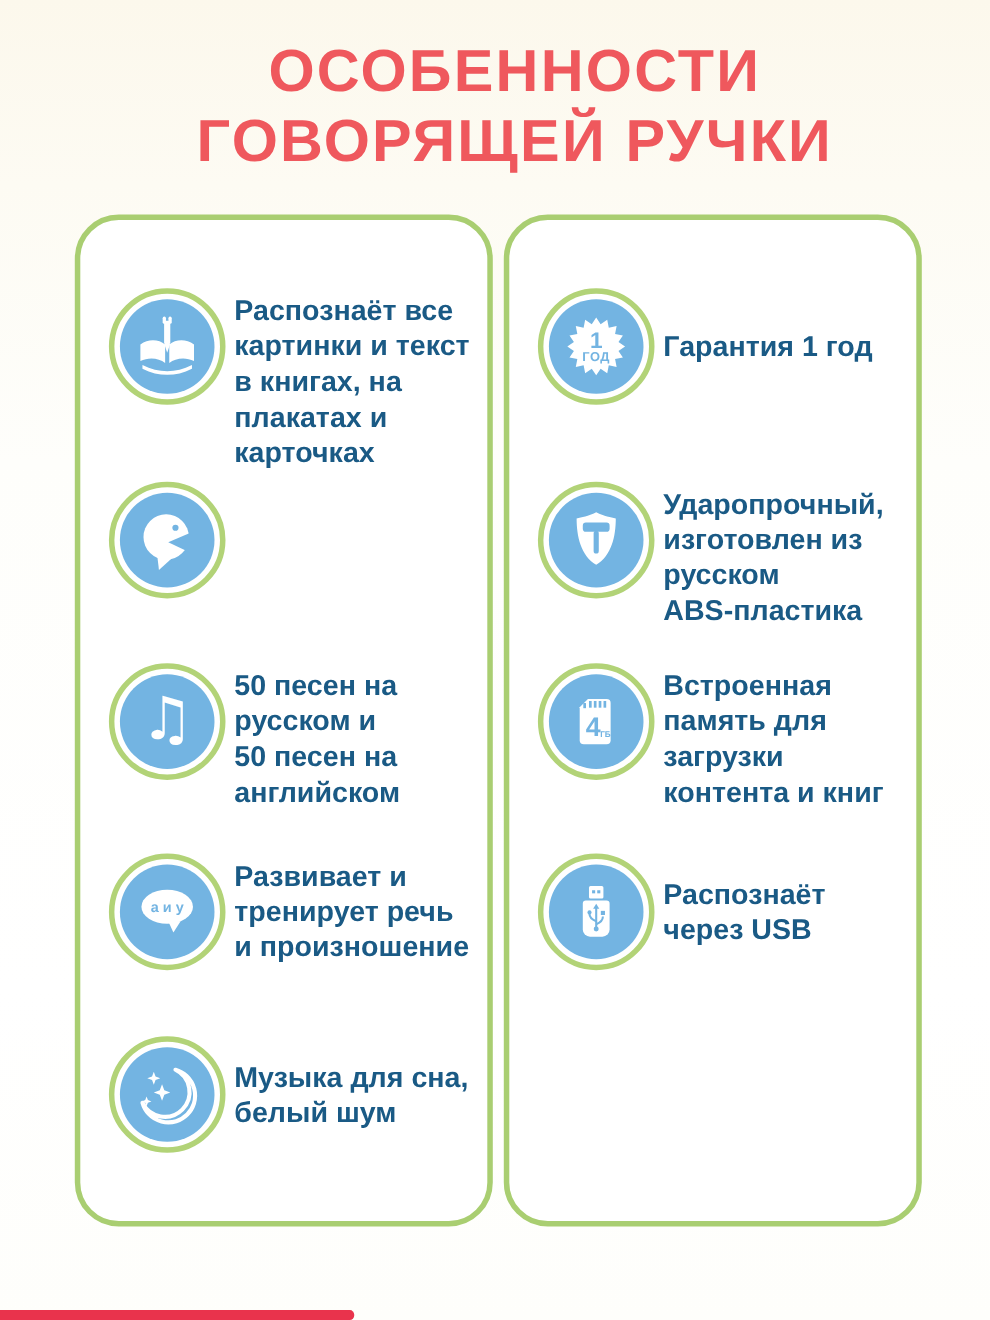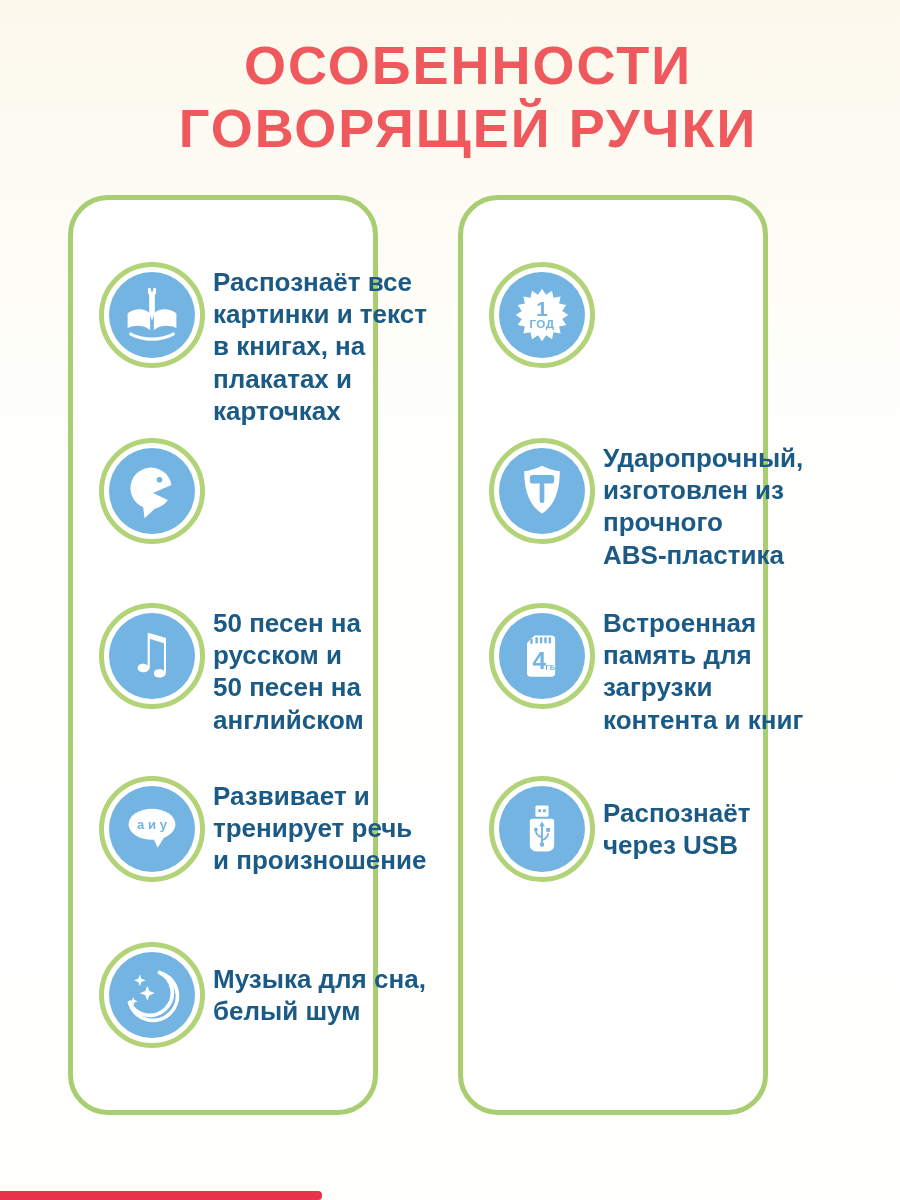--- a/index.html
+++ b/index.html
@@ -2,21 +2,21 @@
 <html><head>
 <meta charset="utf-8">
 <style>
   html,body{margin:0;padding:0;}
   body{width:900px;height:1200px;font-family:"Liberation Sans",sans-serif;}
   .page{position:relative;width:900px;height:1200px;overflow:hidden;
         background:linear-gradient(180deg,#fcf8ec 0%,#fdfbf3 14%,#fefefb 35%,#ffffff 75%,#fefefb 100%);}
   .title{position:absolute;top:34px;left:0;width:900px;text-align:center;
          color:#ef585d;font-weight:bold;font-size:54px;line-height:1.17;letter-spacing:2px;}
   .title span{display:block;margin-left:36px;}
-  .card{position:absolute;top:195px;width:310px;height:920px;box-sizing:border-box;
+  .card{position:absolute;top:195px;width:380px;height:920px;box-sizing:border-box;
         background:#ffffff;border:5px solid #a9ce71;border-radius:40px;}
   .card.left{left:68px}
   .card.right{left:458px}
   .feature{position:absolute;left:26px;width:330px;display:flex;min-height:106px;}
   .feature.top{align-items:flex-start;}
   .feature.center{align-items:center;}
   .feature:nth-of-type(1){top:62px}
   .feature:nth-of-type(2){top:238px}
   .feature:nth-of-type(3){top:403px}
   .feature:nth-of-type(4){top:576px}
@@ -128,35 +128,36 @@
     <div class="feature center">
       <div class="fbadge">
         <div class="disc">
           <svg width="60" height="60" viewBox="0 0 64 64">
             <polygon fill="#fff" points="60,32 53.6,36.3 57.9,42.7 50.3,44.2 51.8,51.8 44.2,50.3 42.7,57.9 36.3,53.6 32,60 27.7,53.6 21.3,57.9 19.8,50.3 12.2,51.8 13.7,44.2 6.1,42.7 10.4,36.3 4,32 10.4,27.7 6.1,21.3 13.7,19.8 12.2,12.2 19.8,13.7 21.3,6.1 27.7,10.4 32,4 36.3,10.4 42.7,6.1 44.2,13.7 51.8,12.2 50.3,19.8 57.9,21.3 53.6,27.7"></polygon>
             <text x="32" y="33" text-anchor="middle" font-size="22" font-weight="bold" fill="#73b4e2">1</text>
             <text x="32" y="46" text-anchor="middle" font-size="12.5" font-weight="bold" letter-spacing="0.5" fill="#73b4e2">ГОД</text>
           </svg>
         </div>
       </div>
+      <div class="ftext">Гарантия 1 год</div>
     </div>
 
     <div class="feature top">
       <div class="fbadge">
         <div class="disc">
           <svg width="60" height="60" viewBox="0 0 64 64">
             <path d="M32 5 C40 9 46 10 51 11 C51 28 47 47 32 56 C17 47 13 28 13 11 C18 10 24 9 32 5 Z" fill="#fff"></path>
             <rect x="19" y="15" width="26" height="9" rx="3" fill="#73b4e2"></rect>
             <rect x="29.5" y="23" width="5" height="22" rx="2.5" fill="#73b4e2"></rect>
           </svg>
         </div>
       </div>
       <div class="ftext">Ударопрочный,
 изготовлен из
-прочного
+русском
 ABS-пластика</div>
     </div>
 
 
     <div class="feature top">
       <div class="fbadge">
         <div class="disc">
           <svg width="60" height="60" viewBox="0 0 64 64">
             <path d="M24 10 L42 10 Q46 10 46 14 L46 50 Q46 54 42 54 L20 54 Q16 54 16 50 L16 18 Z" fill="#fff"></path>
             <rect x="19.5" y="14" width="2.6" height="5" fill="#73b4e2"></rect>

